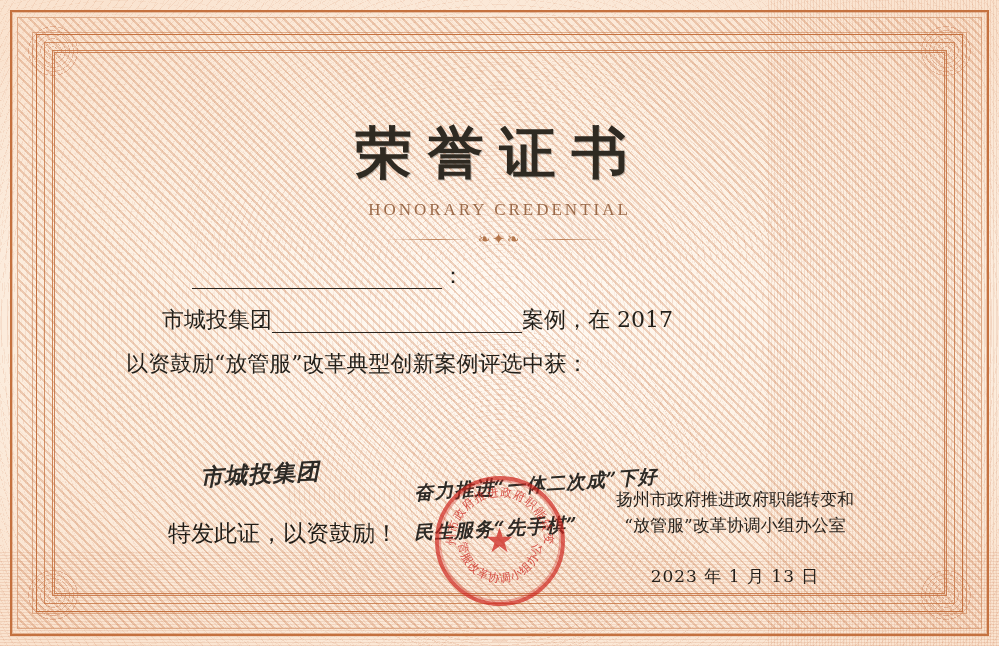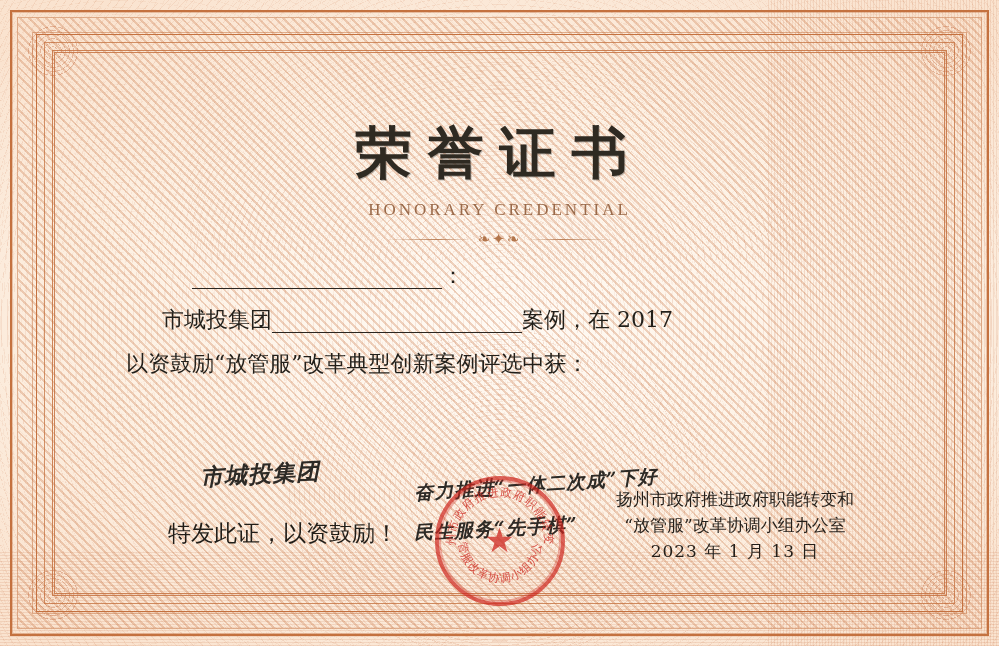--- a/index.html
+++ b/index.html
@@ -240,21 +240,21 @@
     right: 24px;
     top: 428px;
     width: 360px;
     text-align: center;
     font-size: 17px;
     line-height: 26px;
     color: #241f1a;
     font-family: "DejaVu Serif", serif;
   }
   .signature .sline { position: relative; z-index: 3; }
-  .signature .date { letter-spacing: 1px; }
+  .signature .date { letter-spacing: 1px; margin-top: 25px; }
 
   
   .seal {
     position: absolute;
     left: 50%;
     top: 418px;
     transform: translateX(-50%);
     width: 122px;
     height: 122px;
     border-radius: 50%;

